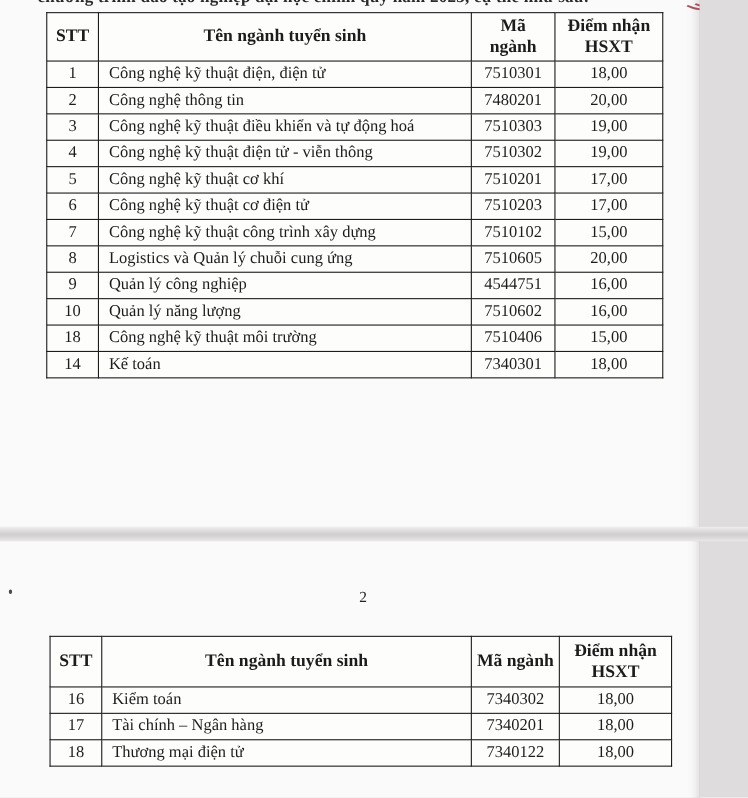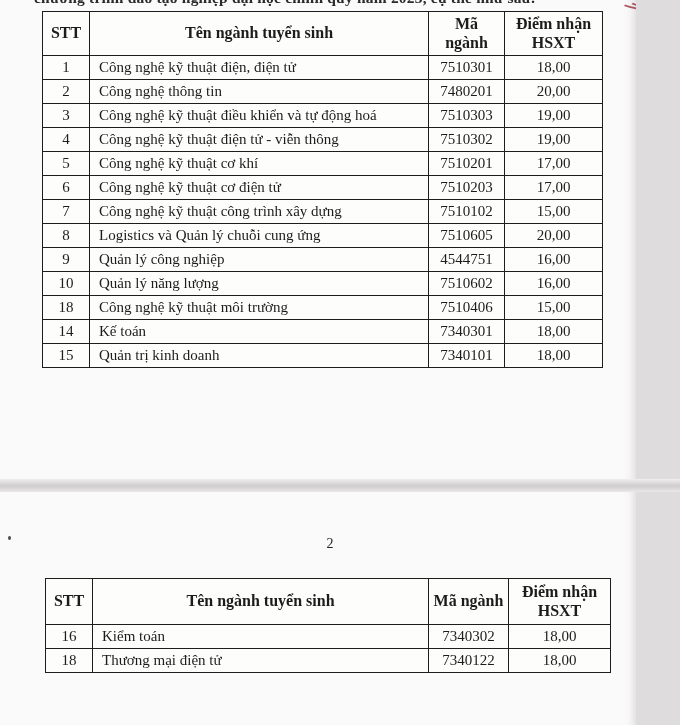--- a/index.html
+++ b/index.html
@@ -161,26 +161,20 @@
           <td class="c-name">Công nghệ kỹ thuật môi trường</td>
           <td class="c-code">7510406</td>
           <td class="c-score">15,00</td>
         </tr>
         <tr>
           <td class="c-stt">14</td>
           <td class="c-name">Kế toán</td>
           <td class="c-code">7340301</td>
           <td class="c-score">18,00</td>
         </tr>
-        <tr>
-          <td class="c-stt">15</td>
-          <td class="c-name">Quản trị kinh doanh</td>
-          <td class="c-code">7340101</td>
-          <td class="c-score">18,00</td>
-        </tr>
       </tbody>
   </table>
 
   <div class="edge-line" style="left:661px;"></div>
 </div>
 
 <div class="page-gap"></div>
 
 <div class="page" id="page2">
   <div class="stray-dot"></div>
@@ -202,20 +196,26 @@
       </tr>
     </thead>
     <tbody>
         <tr>
           <td class="c-stt">16</td>
           <td class="c-name">Kiểm toán</td>
           <td class="c-code">7340302</td>
           <td class="c-score">18,00</td>
         </tr>
         <tr>
+          <td class="c-stt">17</td>
+          <td class="c-name">Tài chính – Ngân hàng</td>
+          <td class="c-code">7340201</td>
+          <td class="c-score">18,00</td>
+        </tr>
+        <tr>
           <td class="c-stt">18</td>
           <td class="c-name">Thương mại điện tử</td>
           <td class="c-code">7340122</td>
           <td class="c-score">18,00</td>
         </tr>
       </tbody>
   </table>
 
   <div class="edge-line" style="left:668px;"></div>
 </div>

